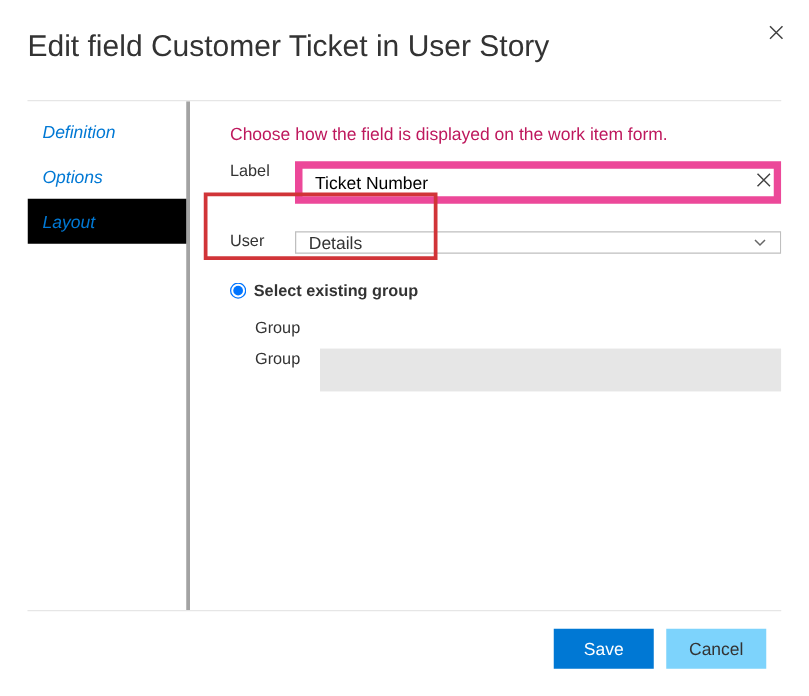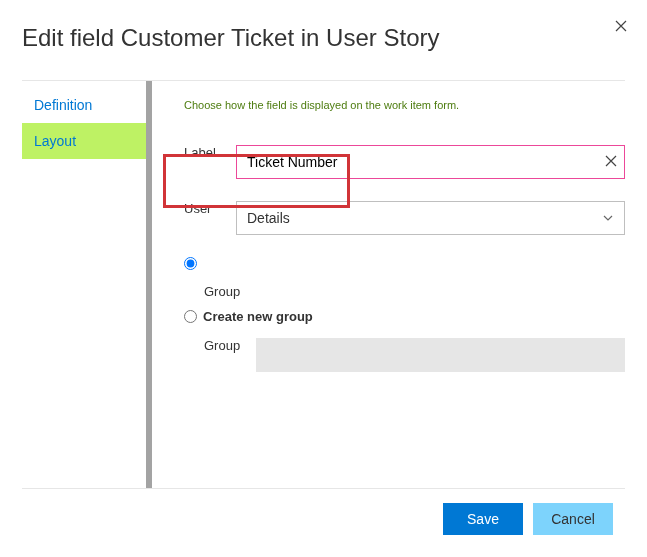--- a/index.html
+++ b/index.html
@@ -40,41 +40,42 @@
       border-top: 1px solid #e6e6e6;
       margin: 0;
     }
     .body {
       display: flex;
       flex: 1;
       overflow: hidden;
     }
     .sidebar {
       width: 130px;
-      border-right: 6px solid #a3a3a3;
+      border-right: 3px solid #a3a3a3;
       padding-top: 6px;
+      font-style: italic;
     }
     .tab {
       padding: 10px 12px;
       font-size: 14px;
       color: #0078d4;
       cursor: pointer;
     }
     .tab.active {
-      background: #bef264;
+      background: #000000;
       color: #0078d4;
     }
     .content {
       flex: 1;
       padding: 18px 0 0 32px;
     }
     .description {
-      color: #4d7c0f;
-      margin-bottom: 34px;
-      font-size: 11px;
+      color: #be185d;
+      margin-bottom: 14px;
+      font-size: 14px;
     }
     .form-row {
       display: flex;
       margin-bottom: 22px;
     }
     .form-label {
       width: 52px;
       font-size: 13px;
       color: #333;
     }
@@ -82,21 +83,21 @@
       flex: 1;
       position: relative;
       display: flex;
       align-items: center;
     }
     .text-input {
       width: 100%;
       height: 34px;
       padding: 6px 30px 6px 10px;
       font-size: 14px;
-      border: 1px solid #ec4899;
+      border: 6px solid #ec4899;
       outline: none;
       font-family: inherit;
     }
     .input-clear {
       position: absolute;
       right: 8px;
       font-size: 16px;
       font-weight: 300;
       cursor: pointer;
       color: #444;
@@ -105,21 +106,21 @@
       position: absolute;
       border: 3px solid #d13438;
       left: 163px;
       top: 154px;
       width: 187px;
       height: 54px;
       pointer-events: none;
     }
     .select {
       width: 100%;
-      height: 34px;
+      height: 18px;
       padding: 6px 28px 6px 10px;
       font-size: 14px;
       border: 1px solid #bfbfbf;
       background: #fff;
       display: flex;
       align-items: center;
       cursor: pointer;
       position: relative;
     }
     .select .chev {
@@ -189,20 +190,21 @@
   </div>
 
   <h1 class="title">Edit field Customer Ticket in User Story</h1>
 
   <hr class="divider">
 
   <div class="body">
 
     <div class="sidebar">
       <div class="tab">Definition</div>
+      <div class="tab">Options</div>
       <div class="tab active">Layout</div>
     </div>
 
     <div class="content">
 
       <p class="description">Choose how the field is displayed on the work item form.</p>
 
       <div class="form-row">
         <div class="form-label">Label</div>
         <div class="input-wrap">
@@ -224,30 +226,27 @@
               <svg width="12" height="12" viewBox="0 0 12 12">
                   <path d="M2 4 L6 8 L10 4" stroke="#666" stroke-width="1.2" fill="none"></path>
                 </svg>
             </span>
           </div>
         </div>
       </div>
 
       <div class="radio-row">
         <input type="radio" name="grp" id="r1" checked="" style="">
+        <label for="r1">Select existing group</label>
       </div>
 
       <div class="form-row indent-row">
         <div class="form-label">Group</div>
       </div>
 
-      <div class="radio-row">
-        <input type="radio" name="grp" id="r2" style="">
-        <label for="r2">Create new group</label>
-      </div>
 
       <div class="form-row indent-row">
         <div class="form-label">Group</div>
         <div class="input-wrap">
           <input type="text" class="disabled-input" disabled="" value="" style="">
         </div>
       </div>
 
     </div>
   </div>

